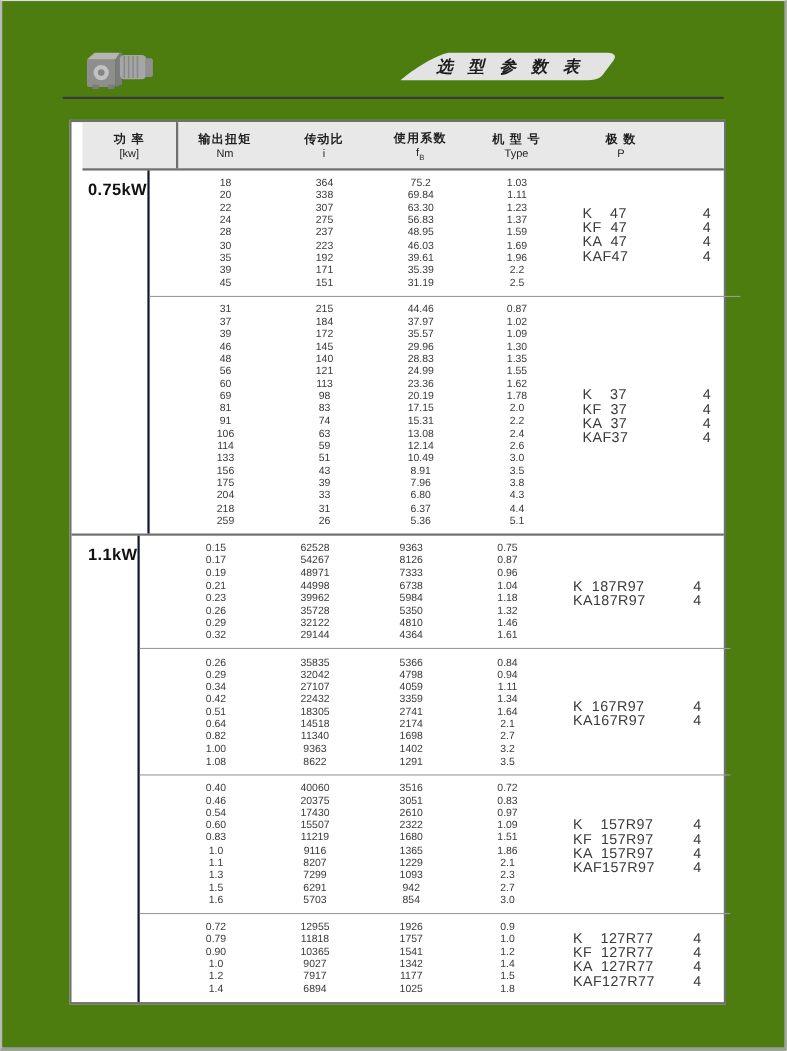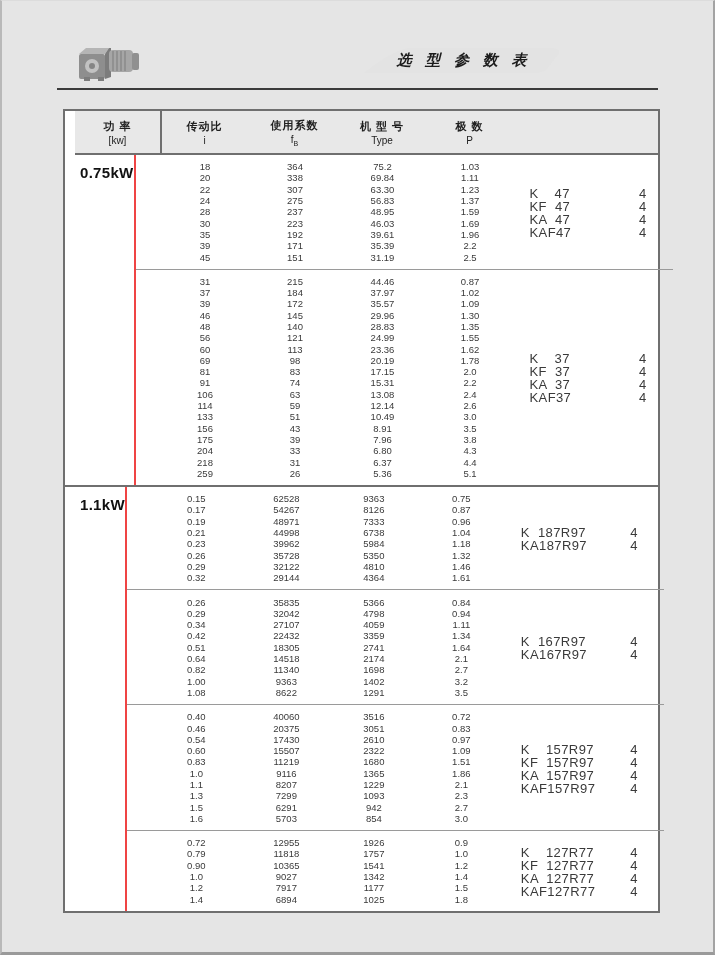--- a/index.html
+++ b/index.html
@@ -1,17 +1,17 @@
 <!DOCTYPE html>
 <html><head>
 <meta charset="utf-8">
 <style>
   html,body{margin:0;padding:0;background:#fff;}
   body{width:715px;height:955px;position:relative;font-family:"Liberation Sans",sans-serif;overflow:hidden;}
-  .page{position:absolute;inset:0;background:#e5e5e5;border-left:2px solid #b9b9b9;border-right:2px solid #a3a3a3;border-bottom:3px solid #9a9a9a;border-top:1px solid #dcdcdc;box-sizing:border-box;}
+  .page{position:absolute;inset:0;background:#4d7c0f;border-left:2px solid #b9b9b9;border-right:2px solid #a3a3a3;border-bottom:3px solid #9a9a9a;border-top:1px solid #dcdcdc;box-sizing:border-box;}
 
   
   .logo{position:absolute;left:74px;top:40px;width:70px;height:44px;}
   .head-rule{position:absolute;left:55px;top:87px;width:601px;height:2px;background:#3b3b3b;}
   .banner{position:absolute;left:360px;top:45px;width:200px;height:28px;}
   .banner svg{position:absolute;inset:0;}
   .banner .t{position:absolute;inset:0;display:flex;align-items:center;justify-content:center;
     font-size:15px;font-weight:bold;font-style:italic;letter-spacing:5px;color:#1c1c1c;
     font-family:"Liberation Serif",serif;padding-left:4px;}
 
@@ -20,21 +20,21 @@
   .thead{display:flex;height:42px;background:#e8e8e8;border-bottom:2px solid #6f6f6f;margin-left:10px;}
   .th-power{width:87px;border-right:2px solid #6f6f6f;box-sizing:border-box;}
   .th-data{flex:1;display:grid;grid-template-columns:85px 95px 80px 95px 95px 1fr;}
   .hcell{display:flex;flex-direction:column;align-items:center;justify-content:center;gap:1px;}
   .hzh{font-size:11px;font-weight:bold;color:#1f1f1f;letter-spacing:1px;}
   .hunit{font-size:10px;color:#222;}
   .hunit sub{font-size:7px;}
 
   .section{display:flex;border-top:2px solid #6f6f6f;}
   .section:first-of-type{border-top:none;}
-  .power-cell{width:87px;border-right:2px solid #ef4444;box-sizing:border-box;
+  .power-cell{width:87px;border-right:2px solid #0f172a;box-sizing:border-box;
     font-size:15px;font-weight:bold;color:#111;padding:9px 0 0 15px;letter-spacing:0.3px;}
   .blocks{flex:1;display:flex;flex-direction:column;}
   .block{display:flex;padding:6px 0;border-top:1px solid #9a9a9a;}
   .block:first-child{border-top:none;}
   .rows{display:grid;grid-template-columns:85px 95px 80px 95px;grid-auto-rows:11.3px;
     font-size:9.5px;color:#3a3a3a;text-align:center;align-items:center;margin-left:27px;}
   .models{width:155px;display:flex;flex-direction:column;justify-content:center;}
   .model-row{display:grid;grid-template-columns:95px 60px;height:13px;align-items:center;
     font-size:13px;color:#3a3a3a;}
   .m-type{text-align:left;padding-left:12px;white-space:pre;letter-spacing:0.4px;}
@@ -72,20 +72,24 @@
 
   <div class="head-rule"></div>
 
   <div class="tbl">
     <div class="thead">
       <div class="th-power hcell">
         <span class="hzh">功  率</span>
         <span class="hunit">[kw]</span>
       </div>
       <div class="th-data">
+        <div class="hcell">
+          <span class="hzh">输出扭矩</span>
+          <span class="hunit">Nm</span>
+        </div>
         <div class="hcell">
           <span class="hzh">传动比</span>
           <span class="hunit">i</span>
         </div>
         <div class="hcell">
           <span class="hzh">使用系数</span>
           <span class="hunit"><span>f</span><sub>B</sub></span>
         </div>
         <div class="hcell">
           <span class="hzh">机 型 号</span>

